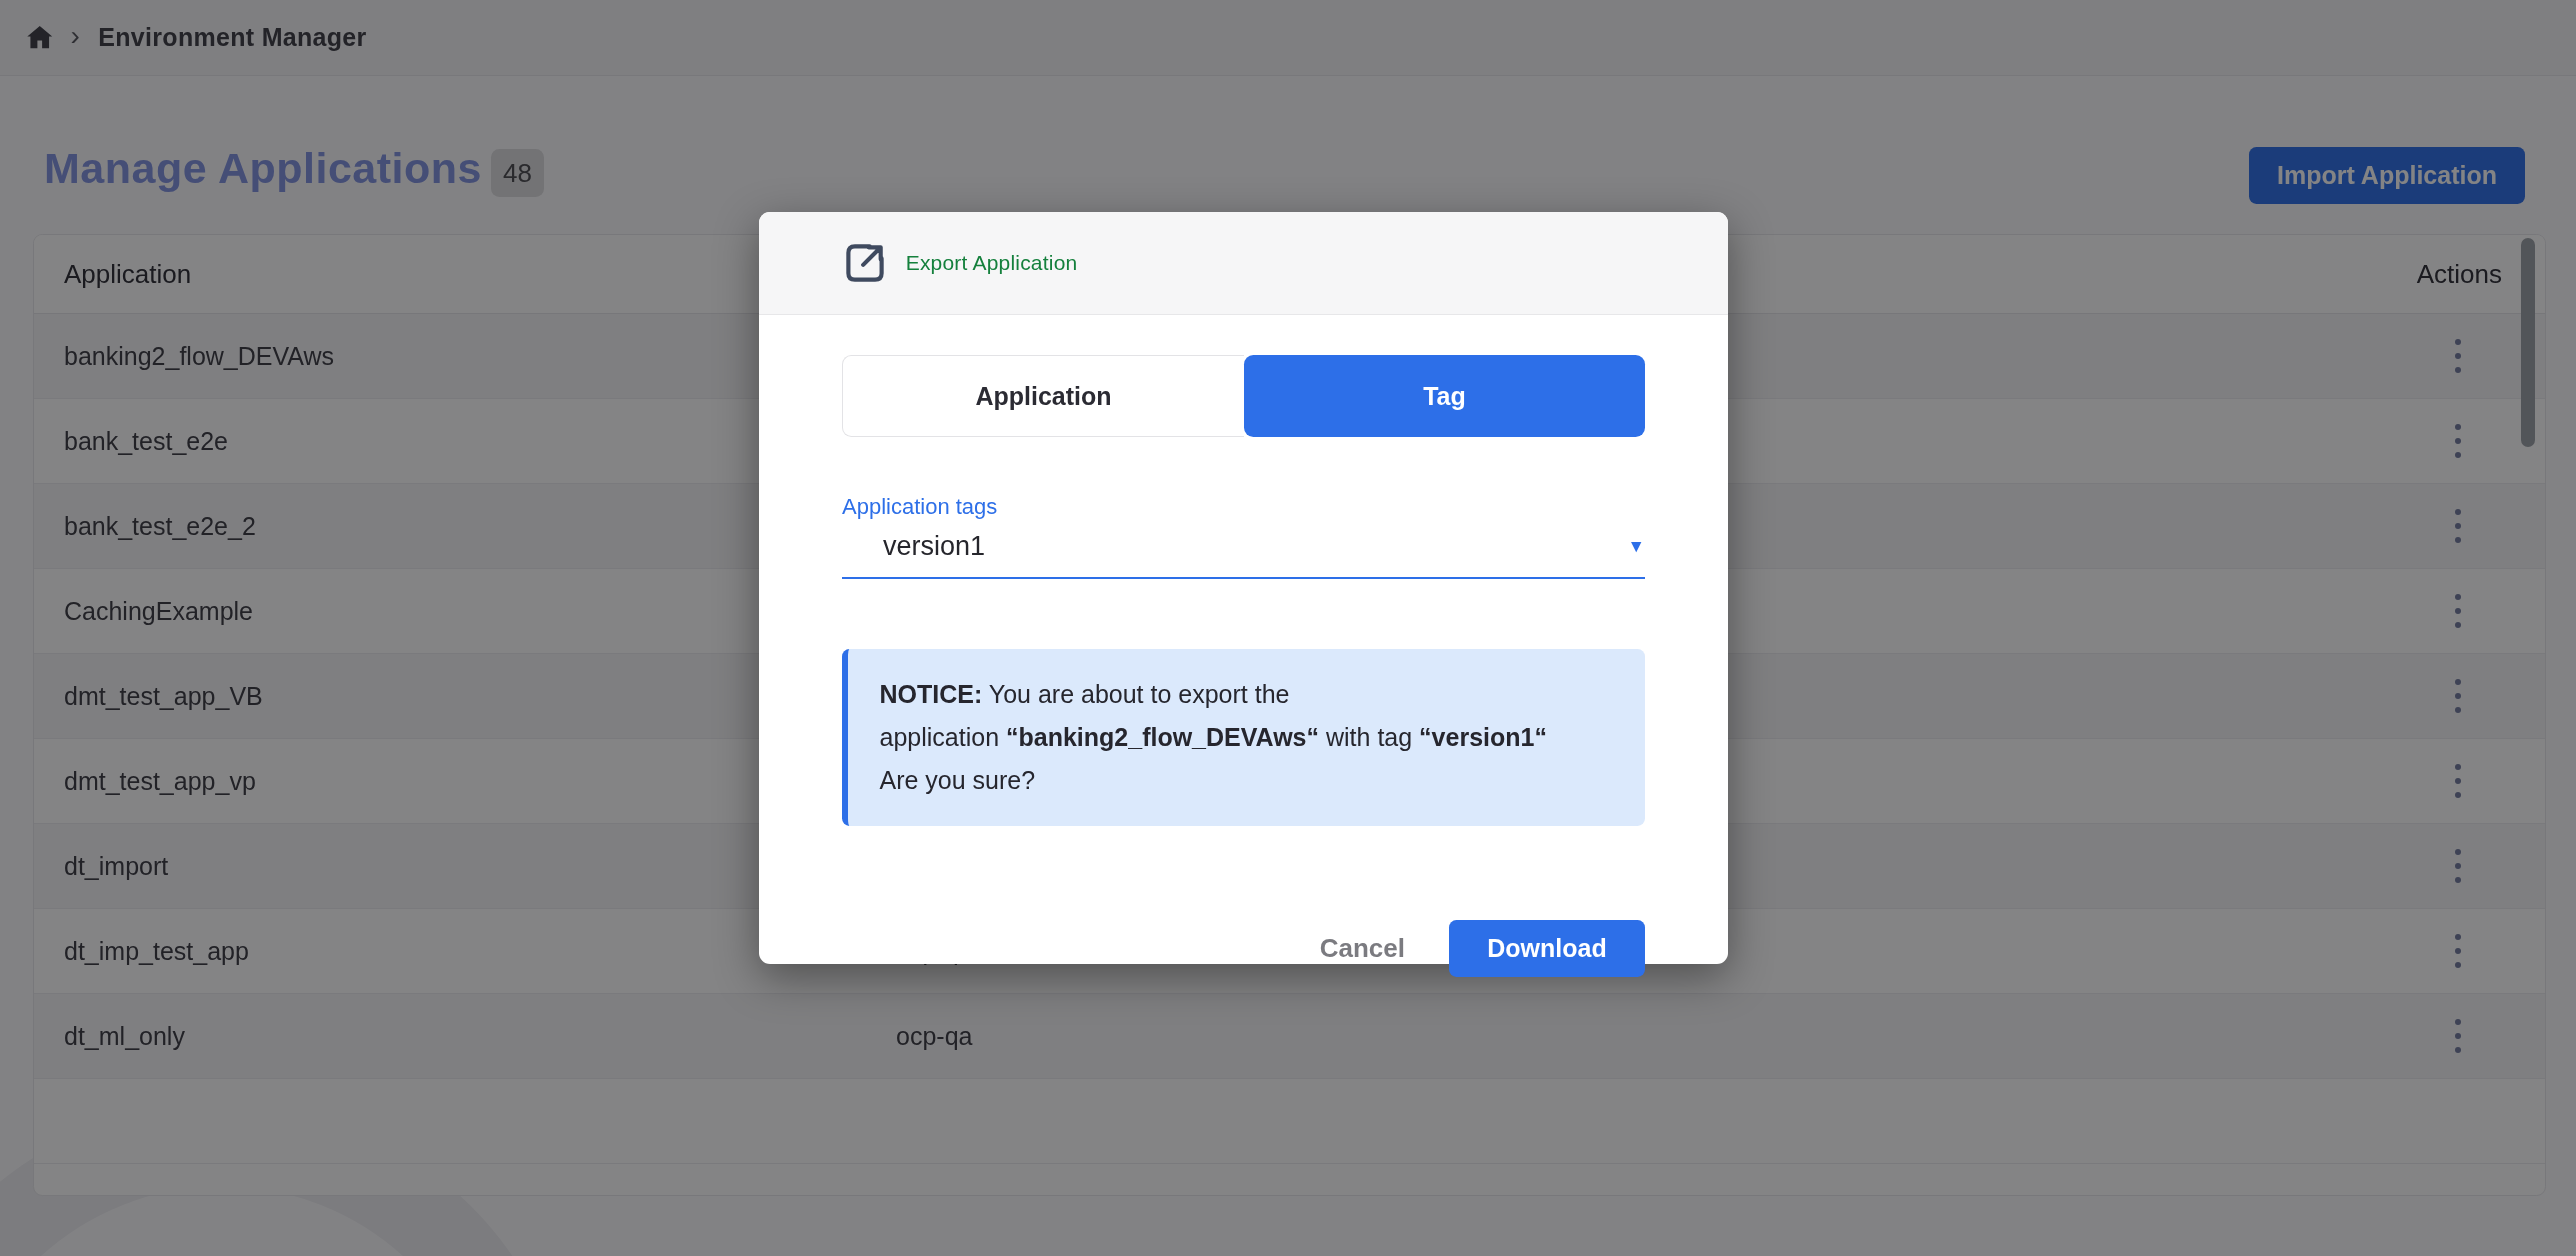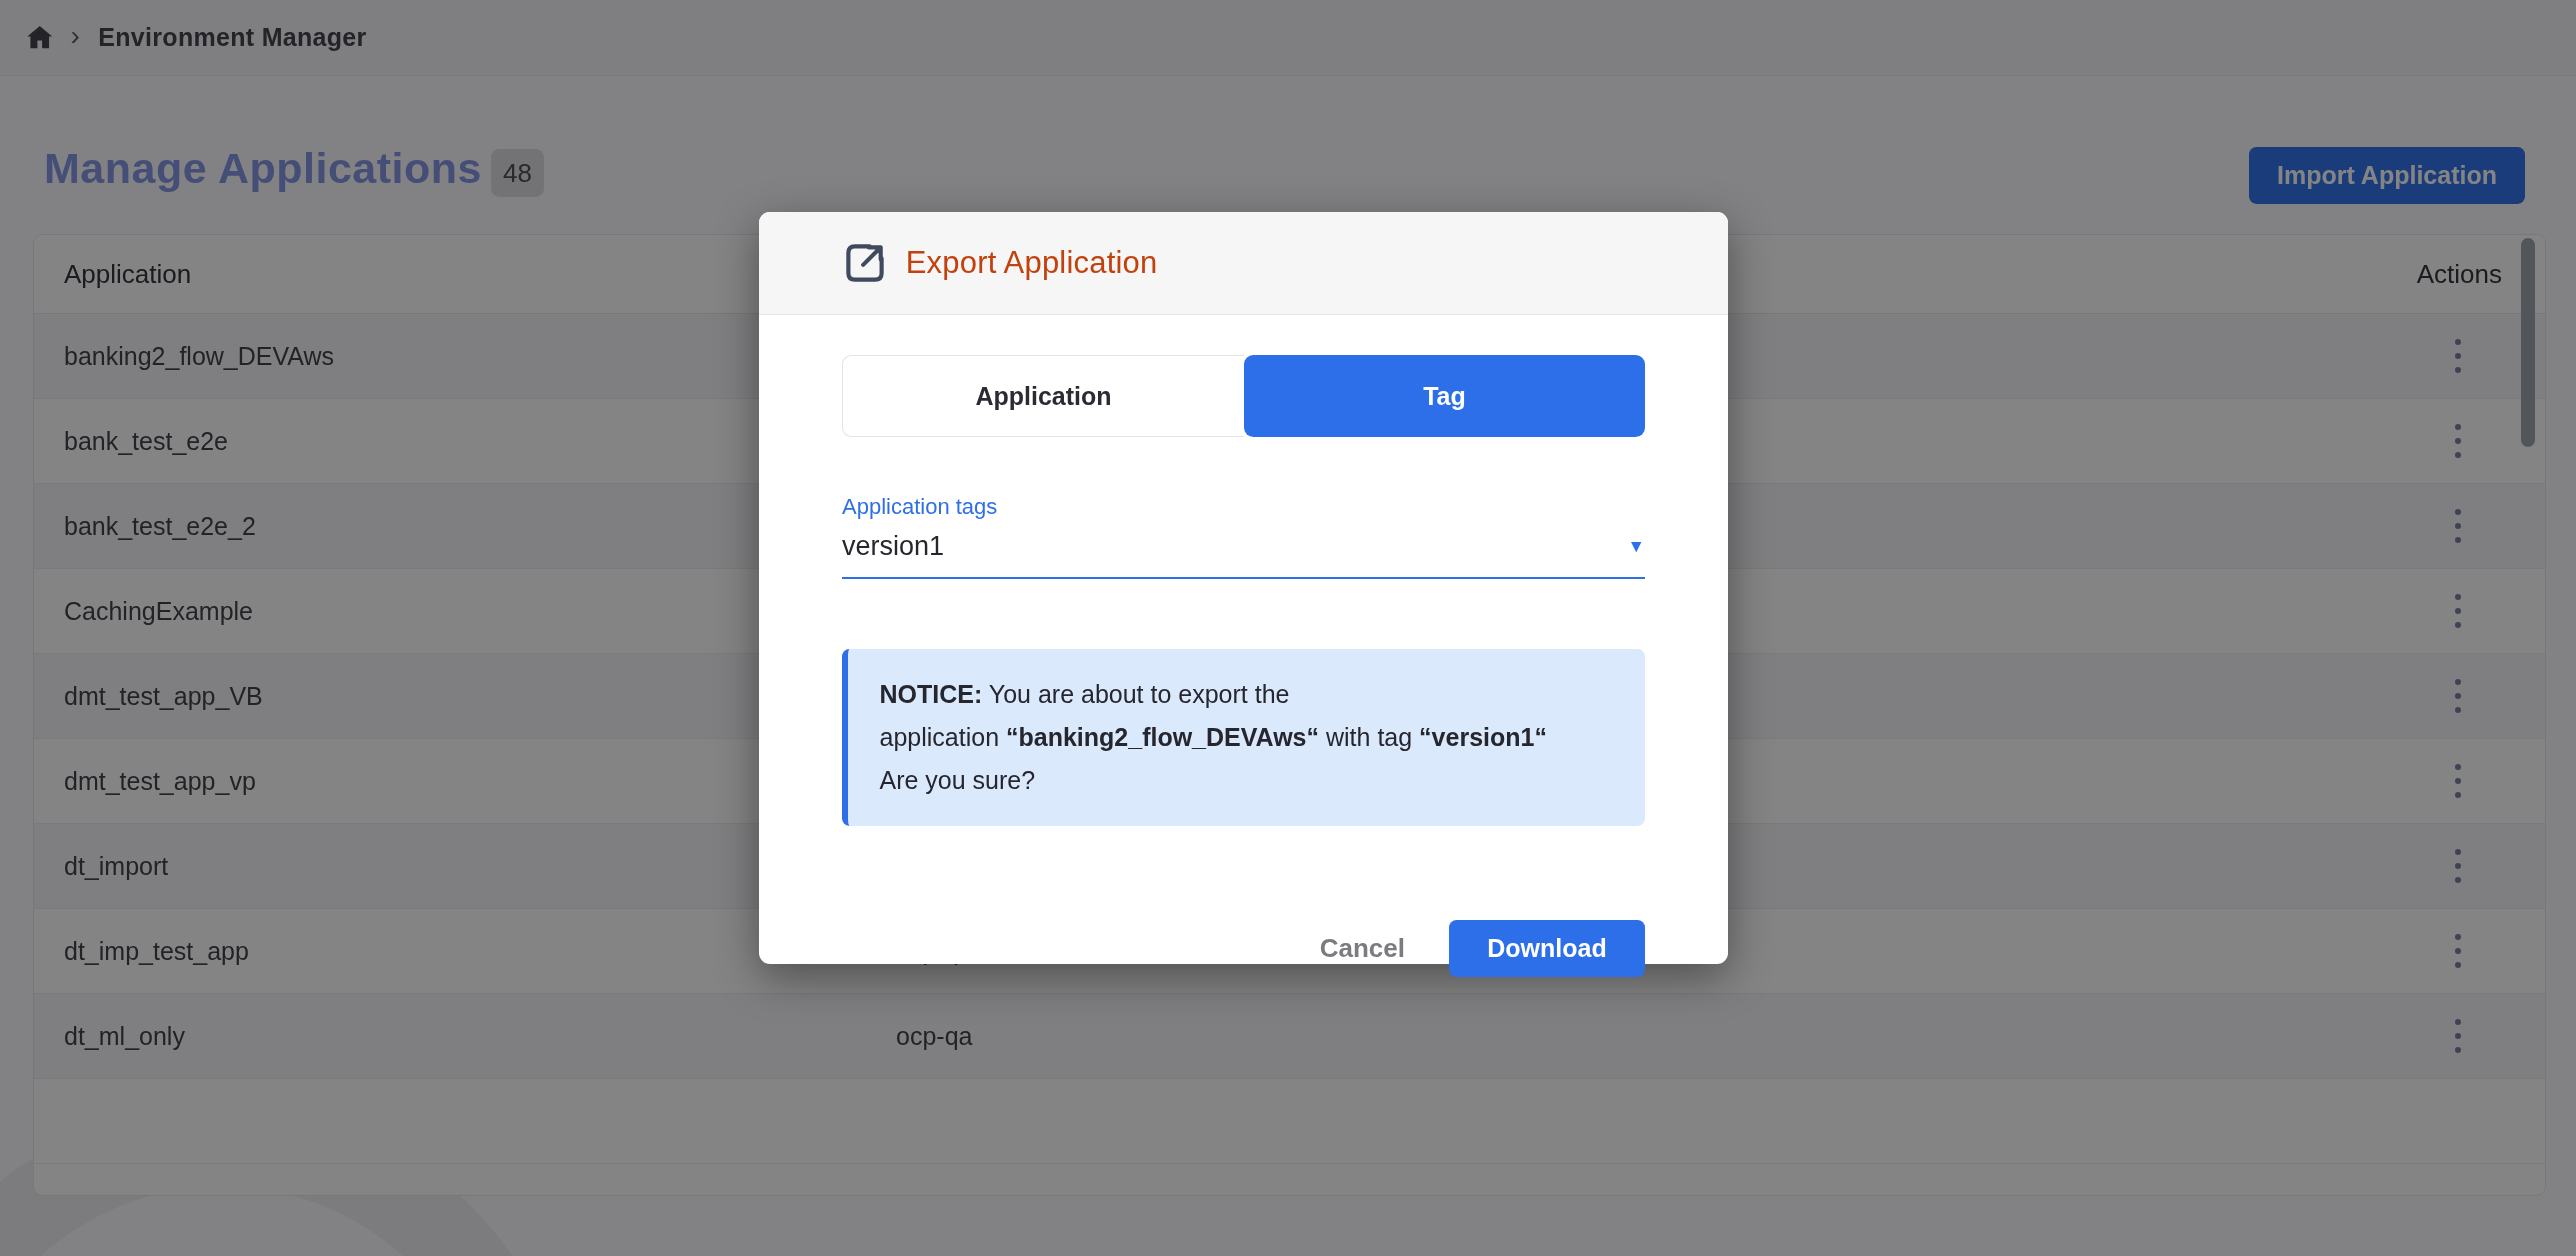--- a/index.html
+++ b/index.html
@@ -45,34 +45,34 @@
   .scroll-thumb { position:absolute; right:10.2px; top:2.8px; width:14px; height:209px;
                   border-radius:7.4px; background:#9aa0a6; }
 
   
   .overlay { position:absolute; inset:0; background:rgba(10,10,12,0.5); }
   .modal { position:absolute; left:759px; top:212px; width:969px; height:752px;
            background:#fff; border-radius:11px; box-shadow:0 13px 44px rgba(0,0,0,.4); }
   .modal-header { height:103px; background:#f6f6f7; border-bottom:0.9px solid #e7e7e9;
                   border-radius:11px 11px 0 0; display:flex; align-items:center; padding-left:82px; }
   .export-ic { width:48px; height:48px; margin-right:16.7px; }
-  .modal-title { font-size:31px; font-weight:500; color:#c2410c; letter-spacing:0.2px; }
+  .modal-title { font-size:21px; font-weight:500; color:#15803d; letter-spacing:0.2px; }
   .modal-body { position:relative; padding:0 83px; height:650px; }
 
   .tab-group { display:flex; margin-top:40px; height:82px; border-radius:9.3px; }
   .tab { flex:1; font-size:25px; font-weight:600; font-family:inherit; cursor:pointer;
          display:flex; align-items:center; justify-content:center; border:0.9px solid #e3e3e6;
          background:#fff; color:#2b2b33; }
   .tab:first-child { border-radius:9.3px 0 0 9.3px; border-right:none; }
   .tab.active { background:#2d6fe8; color:#fff; border:none; border-radius:9.3px; }
 
   .field { margin-top:57px; border-bottom:2.8px solid #2d6fe8; padding-bottom:15px; cursor:pointer; }
   .field label { font-size:22px; color:#2d6fe8; display:block; cursor:pointer; }
   .value-row { display:flex; align-items:center; justify-content:space-between; margin-top:11px; }
-  .value-row .val { font-size:27px; color:#26262c; }
+  .value-row .val { font-size:27px; color:#26262c;margin-left:41px; }
   .value-row .caret { font-size:17.6px; color:#2d6fe8; }
 
   .notice { margin-top:70px; background:#dbe9fc; border-left:6.5px solid #2d6fe8;
             border-radius:7.4px; padding:24px 31.5px; }
   .notice p { font-size:25px; line-height:43px; color:#26262e; }
   .notice .b { font-weight:700; }
 
   .modal-footer { position:absolute; right:83px; bottom:28px; display:flex;
                   align-items:center; gap:44px; }
   .btn-cancel { background:none; border:none; font-family:inherit; font-size:26px;

